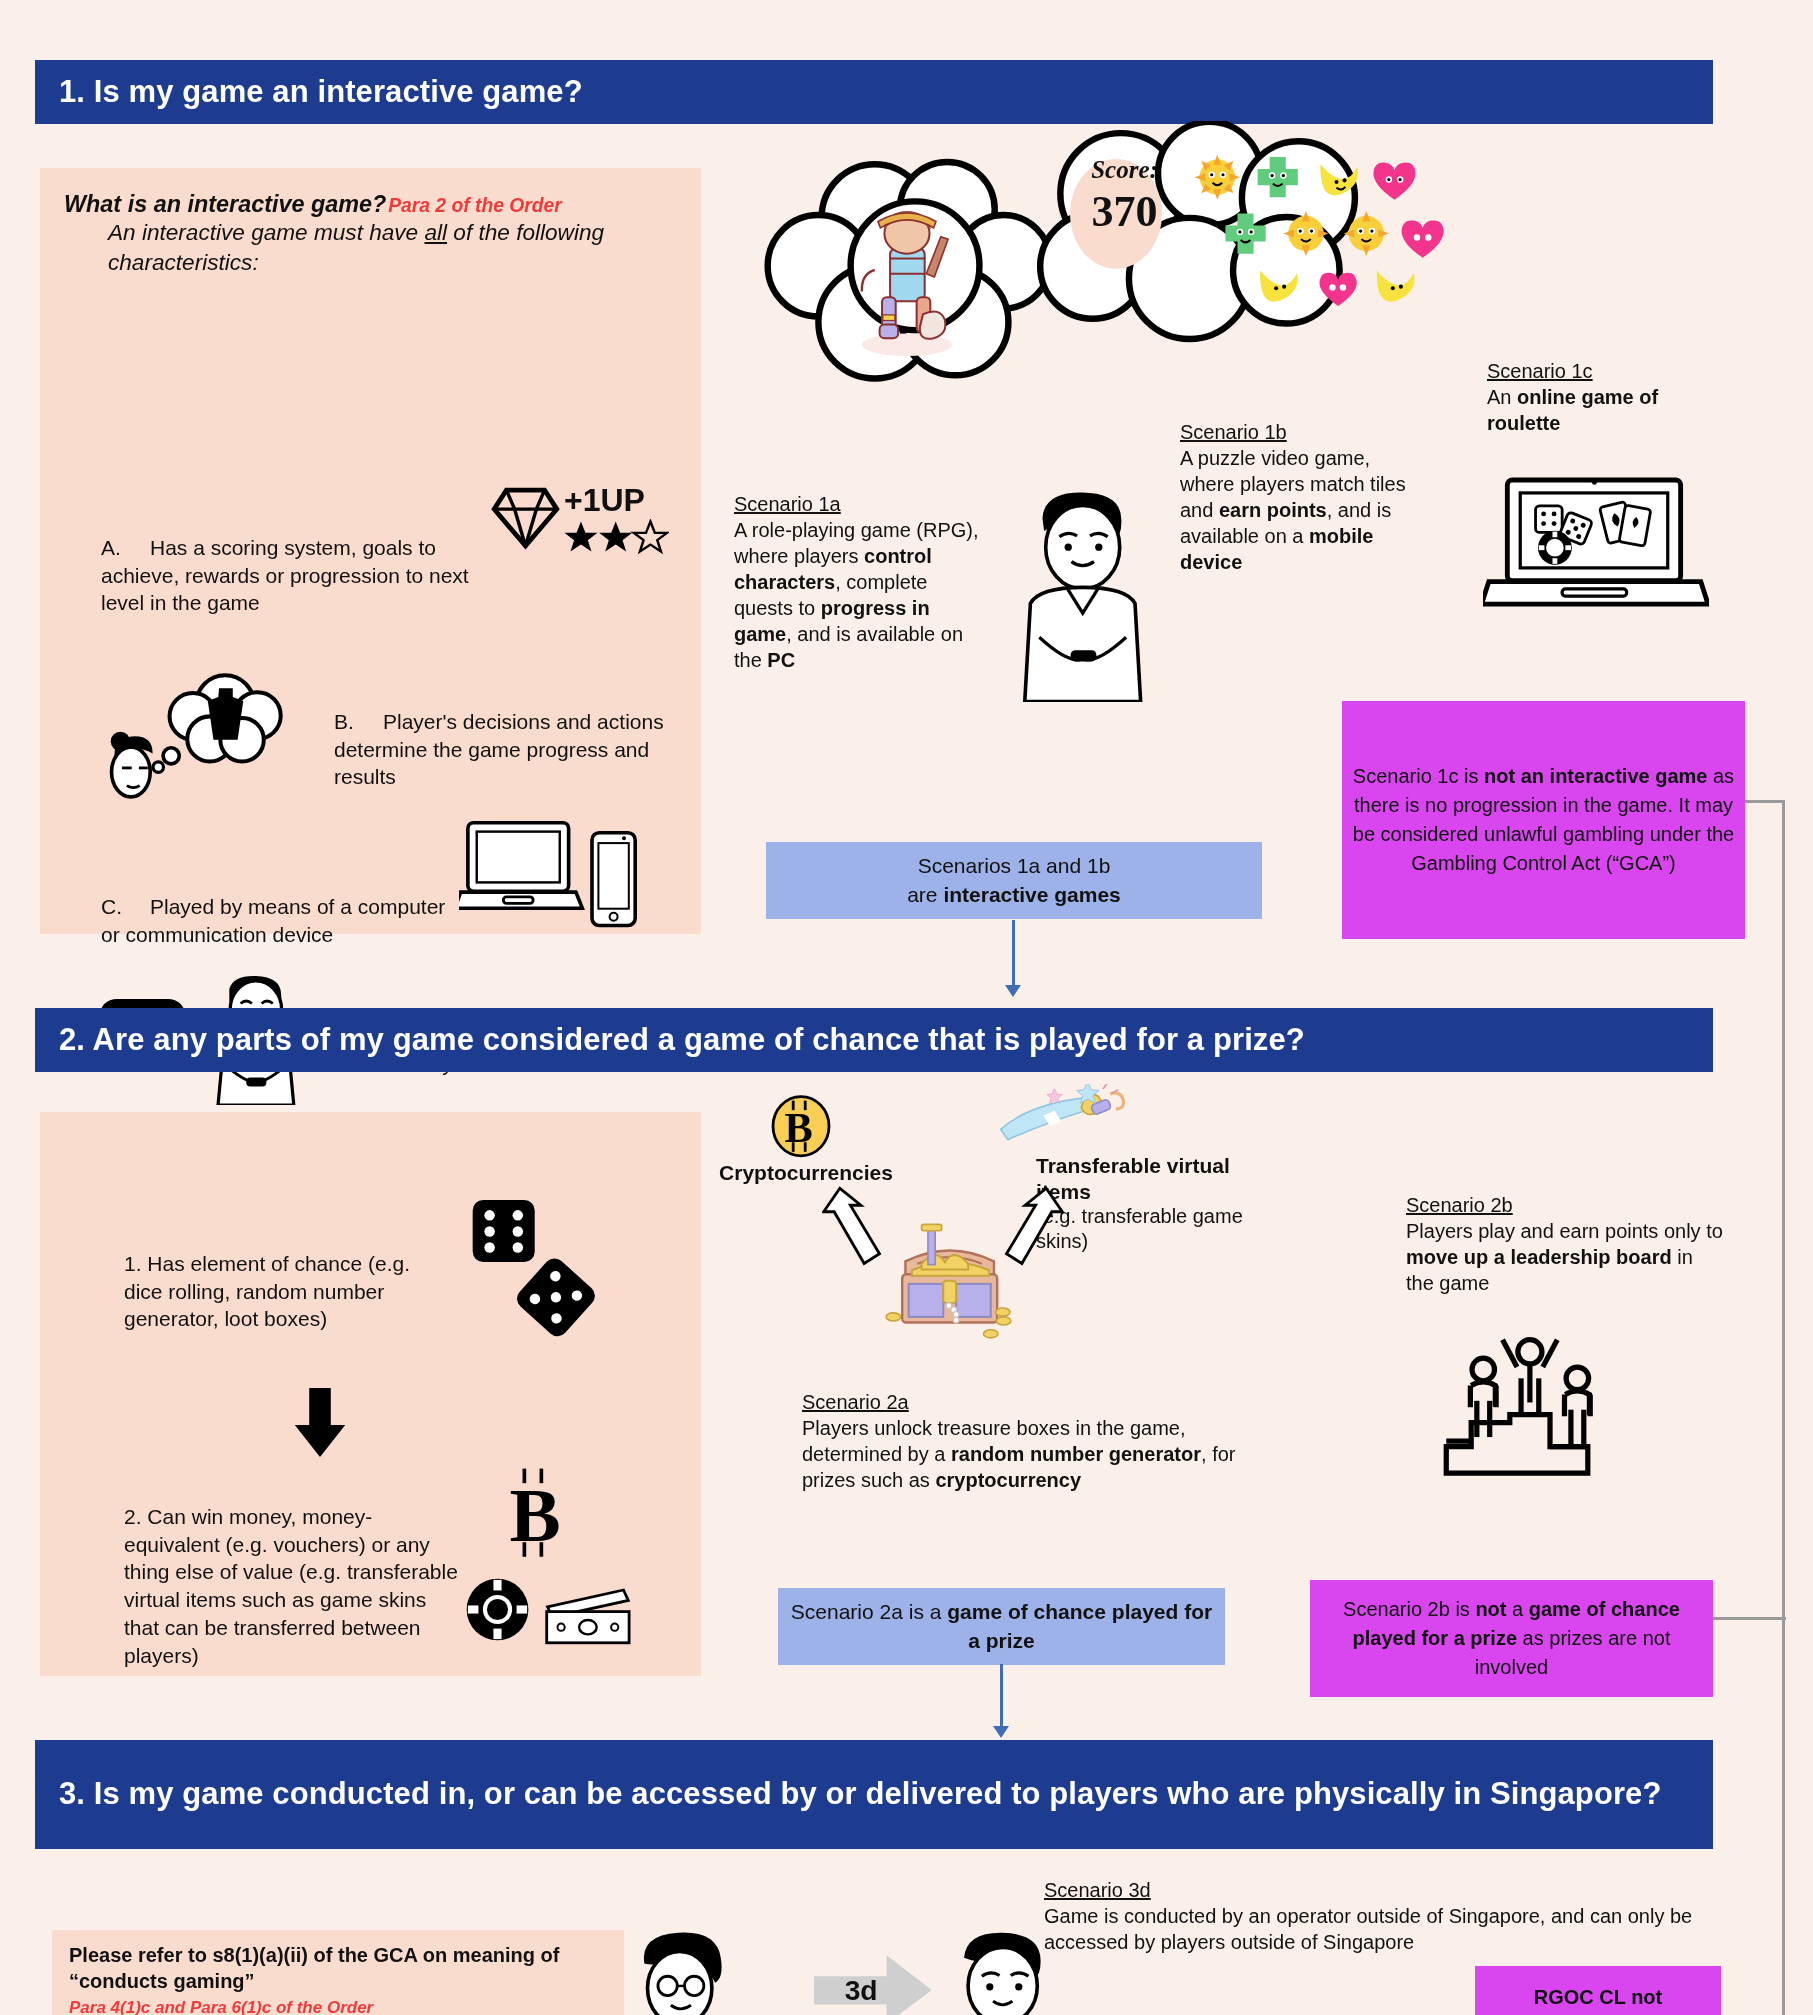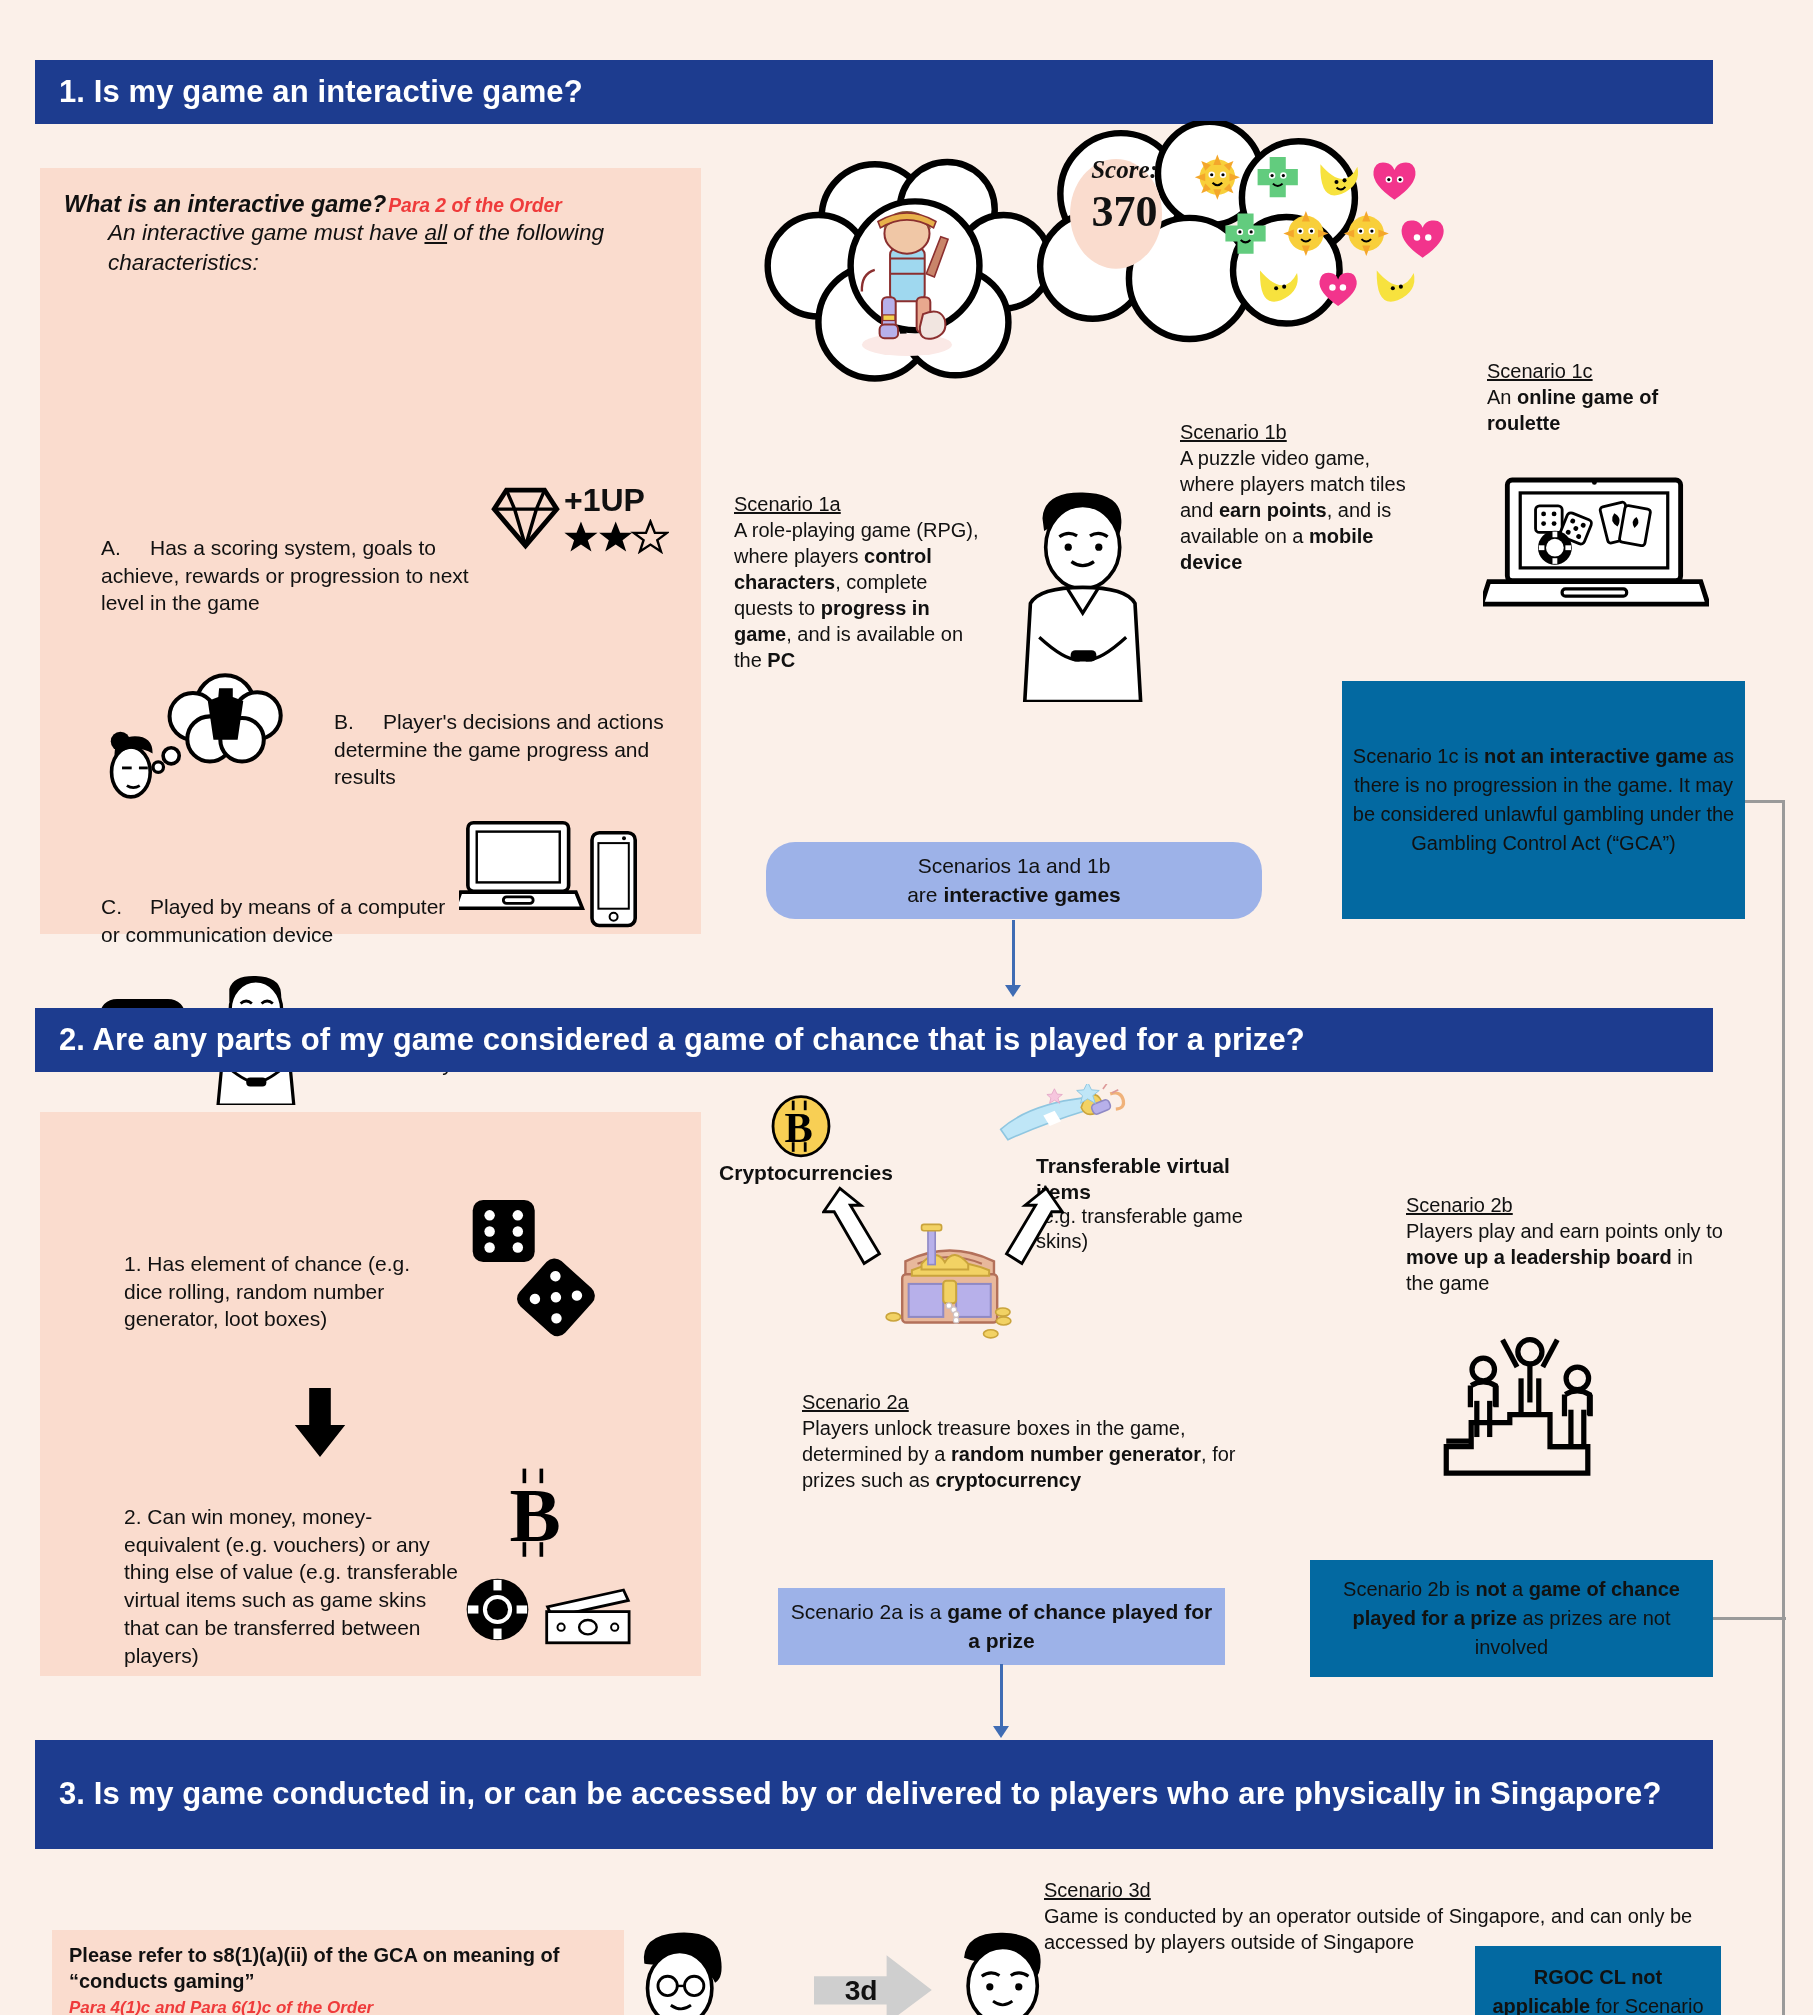--- a/index.html
+++ b/index.html
@@ -39,21 +39,21 @@
 
   .listtext{font-size:21px;line-height:1.32;margin-top:36px;}
 
   
   .scn-title{font-size:20px;text-decoration:underline;line-height:1.25;}
   .scn-body{font-size:20px;line-height:1.3;}
   .scn-body b{font-weight:bold;}
 
   
   .bluebox{position:absolute;background:#9db2e8;display:flex;align-items:center;justify-content:center;text-align:center;font-size:21px;line-height:1.35;padding:7.3px 10.5px;box-sizing:border-box;}
-  .greybox{position:absolute;background:#0369a1;display:flex;align-items:center;justify-content:center;text-align:center;font-size:20px;line-height:1.45;padding:7.3px 10.5px;box-sizing:border-box;}
+  .greybox{position:absolute;background:#d946ef;display:flex;align-items:center;justify-content:center;text-align:center;font-size:20px;line-height:1.45;padding:7.3px 10.5px;box-sizing:border-box;margin-top:20px;}
 
   
   .vline{position:absolute;background:#3f6cb4;width:2.8px;}
   .gline{position:absolute;background:#9a9a9a;}
 
   
   .arrowdown{position:absolute;width:0;height:0;border-left:8.9px solid transparent;border-right:8.9px solid transparent;border-top:12px solid #3f6cb4;}
 
   svg{display:block;}
 </style>
@@ -399,21 +399,21 @@
       <circle cx="178" cy="178" r="22" fill="#fff"></circle>
     <g fill="#fff">
         <rect x="172" y="138" width="12" height="14"></rect>
         <rect x="172" y="204" width="12" height="14"></rect>
         <rect x="138" y="172" width="14" height="12"></rect>
         <rect x="204" y="172" width="14" height="12"></rect>
       </g>
   </svg>
 </div>
 
-<div class="bluebox" id="s1blue" style="left:766px;top:842px;width:496px;height:77px;border-radius:29px;">
+<div class="bluebox" id="s1blue" style="left:766px;top:842px;width:496px;height:77px;">
   <span>Scenarios 1a and 1b<br>are <b>interactive games</b></span>
 </div>
 <div class="greybox" id="s1grey" style="left:1342px;top:681px;width:403px;height:238px;">
   <span>Scenario 1c is <b>not an interactive game</b> as there is no progression in the game. It may be considered unlawful gambling under the Gambling Control Act (“GCA”)</span>
 </div>
 
 <div class="vline" style="left:1012px;top:920px;height:68px;"></div>
 <div class="arrowdown" style="left:1005px;top:985px;"></div>
 <div class="gline" style="left:1745px;top:800px;width:40px;height:2.8px;"></div>
 <div class="gline" style="left:1782px;top:800px;width:2.8px;height:1870px;"></div>

